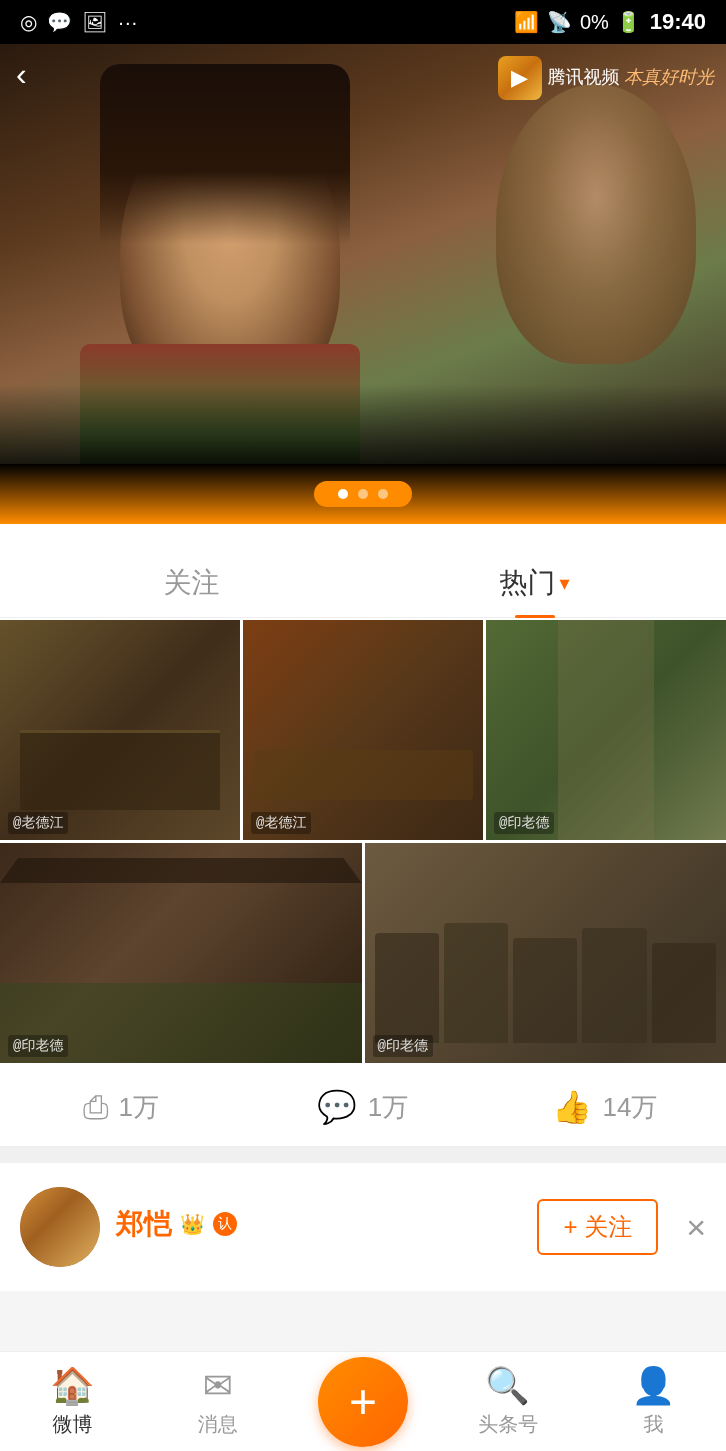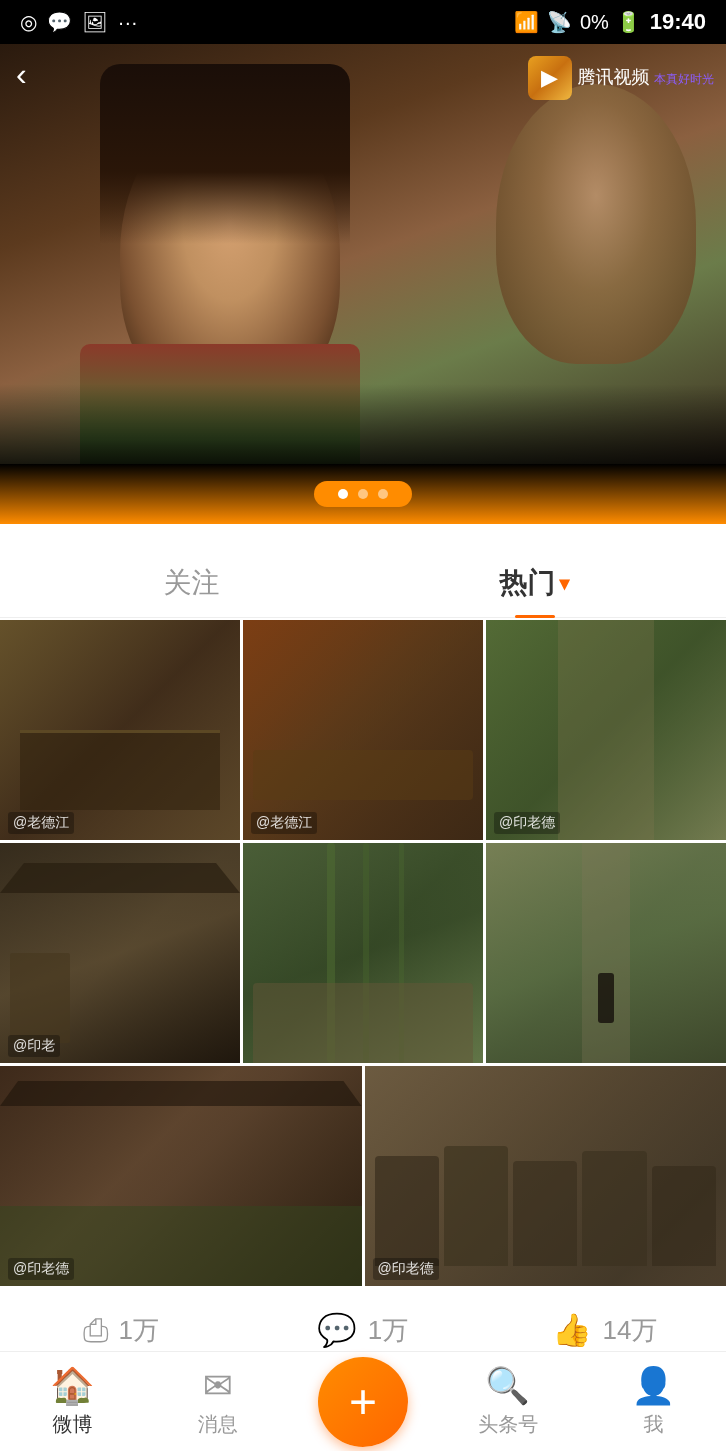--- a/index.html
+++ b/index.html
@@ -62,40 +62,41 @@
 
     
     .nav-tabs {
       display: flex; align-items: center; background: #fff;
       padding: 0 20px; height: 70px; border-bottom: 1px solid #eee;
     }
     .nav-tab {
       flex: 1; text-align: center; font-size: 28px; color: #999;
       cursor: pointer; padding: 16px 0; position: relative;
     }
-    .nav-tab.active { color: #333; font-weight: 700; }
+    .nav-tab.active { color: #333; font-weight: 400; }
     .nav-tab.active::after {
       content: ''; position: absolute; bottom: 0; left: 50%; transform: translateX(-50%);
       width: 40px; height: 3px; background: #ff6600; border-radius: 2px;
     }
     .nav-tab.orange { color: #ff6600; }
     .nav-tab.login { color: #ff6600; }
     .nav-tab-with-arrow { display: flex; align-items: center; justify-content: center; gap: 4px; }
     .tab-arrow { font-size: 20px; color: #ff6600; }
 
     
     .photo-grid {
       background: #fff; padding: 2px 0;
     }
     .photo-row {
       display: flex; gap: 3px; margin-bottom: 3px;
     }
     .photo-cell {
       flex: 1; height: 220px; overflow: hidden; position: relative;
       background: #888;
+      font-family: Liberation Mono, monospace;
     }
     .photo-cell-inner {
       width: 100%; height: 100%;
     }
     
     .p1 { background: linear-gradient(135deg, #6b5a3e 0%, #4a3828 50%, #8b7355 100%); }
     .p2 { background: linear-gradient(135deg, #8b4513 0%, #654321 40%, #4a3020 100%); }
     .p3 { background: linear-gradient(135deg, #5c7a3e 0%, #4a6030 50%, #8b9060 100%); }
     .p4 { background: linear-gradient(135deg, #4a4030 0%, #6b5a40 50%, #2a2018 100%); }
     .p5 { background: linear-gradient(135deg, #5a6b4a 0%, #3a4a2a 50%, #7a8b5a 100%); }
@@ -229,21 +230,21 @@
   </div>
 
   <div class="back-btn">‹</div>
 
   <div class="tencent-logo">
     <div class="tencent-logo-icon">
       <span style="color:#fff;font-size:22px;">▶</span>
     </div>
     <div>
       <span class="tencent-logo-text">腾讯视频</span>
-      <span class="tencent-logo-text" style="font-size:12px;color:#8b5cf6;">本真好时光</span>
+      <span class="tencent-logo-text" style="font-size:18px;color:#fdba74;font-style:italic;">本真好时光</span>
     </div>
   </div>
 </div>
 
 <div class="dots-container">
   <div class="dots-pill">
     <div class="dot active"></div>
     <div class="dot"></div>
     <div class="dot"></div>
   </div>
@@ -285,51 +286,20 @@
     <div class="photo-cell">
       <div class="photo-cell-inner p3">
         <div style="position:absolute;top:0;left:0;right:0;bottom:0;background:linear-gradient(135deg,rgba(80,100,50,0.7) 0%,rgba(60,80,40,0.8) 50%,rgba(100,110,70,0.6) 100%);"></div>
 
         <div style="position:absolute;bottom:0;left:30%;right:30%;height:100%;background:rgba(130,120,80,0.3);border-radius:0;"></div>
       </div>
       <span class="wb-mark">@印老德</span>
     </div>
   </div>
 
-  <div class="photo-row">
-    <div class="photo-cell">
-      <div class="photo-cell-inner p4">
-        <div style="position:absolute;top:0;left:0;right:0;bottom:0;background:linear-gradient(160deg,rgba(50,40,25,0.85) 0%,rgba(80,65,40,0.7) 50%,rgba(30,22,12,0.9) 100%);"></div>
-
-        <div style="position:absolute;top:20px;left:0;right:0;height:30px;background:rgba(40,30,15,0.7);clip-path:polygon(0 100%,10% 0,90% 0,100% 100%);"></div>
-        <div style="position:absolute;bottom:20px;left:10px;width:60px;height:90px;background:rgba(70,55,30,0.6);border-radius:2px;"></div>
-      </div>
-      <span class="wb-mark">@印老</span>
-    </div>
-    <div class="photo-cell">
-      <div class="photo-cell-inner p5">
-        <div style="position:absolute;top:0;left:0;right:0;bottom:0;background:linear-gradient(160deg,rgba(70,90,50,0.8) 0%,rgba(50,70,35,0.7) 50%,rgba(90,110,65,0.75) 100%);"></div>
-
-        <div style="position:absolute;top:0;left:35%;width:8px;height:100%;background:rgba(80,110,50,0.5);border-radius:3px;"></div>
-        <div style="position:absolute;top:0;left:50%;width:6px;height:100%;background:rgba(70,100,45,0.45);border-radius:3px;"></div>
-        <div style="position:absolute;top:0;left:65%;width:5px;height:100%;background:rgba(75,105,48,0.4);border-radius:3px;"></div>
-
-        <div style="position:absolute;bottom:0;left:10px;right:10px;height:80px;background:rgba(100,85,55,0.5);border-radius:4px 4px 0 0;"></div>
-      </div>
-    </div>
-    <div class="photo-cell">
-      <div class="photo-cell-inner p6">
-        <div style="position:absolute;top:0;left:0;right:0;bottom:0;background:linear-gradient(160deg,rgba(110,120,80,0.7) 0%,rgba(80,100,60,0.8) 50%,rgba(50,60,35,0.9) 100%);"></div>
-
-        <div style="position:absolute;bottom:0;left:40%;right:40%;height:100%;background:rgba(130,120,90,0.3);"></div>
-
-        <div style="position:absolute;bottom:40px;left:50%;transform:translateX(-50%);width:16px;height:50px;background:rgba(20,15,10,0.8);border-radius:3px;"></div>
-      </div>
-    </div>
-  </div>
 
   <div class="photo-row">
     <div class="photo-cell">
       <div class="photo-cell-inner p7">
         <div style="position:absolute;top:0;left:0;right:0;bottom:0;background:linear-gradient(135deg,rgba(60,40,25,0.9) 0%,rgba(90,65,40,0.7) 40%,rgba(40,28,15,0.85) 100%);"></div>
         <div style="position:absolute;top:15px;left:0;right:0;height:25px;background:rgba(30,20,10,0.6);clip-path:polygon(0 100%,5% 0,95% 0,100% 100%);"></div>
         <div style="position:absolute;bottom:0;left:0;right:0;height:80px;background:rgba(50,70,30,0.5);"></div>
       </div>
       <span class="wb-mark">@印老德</span>
     </div>

